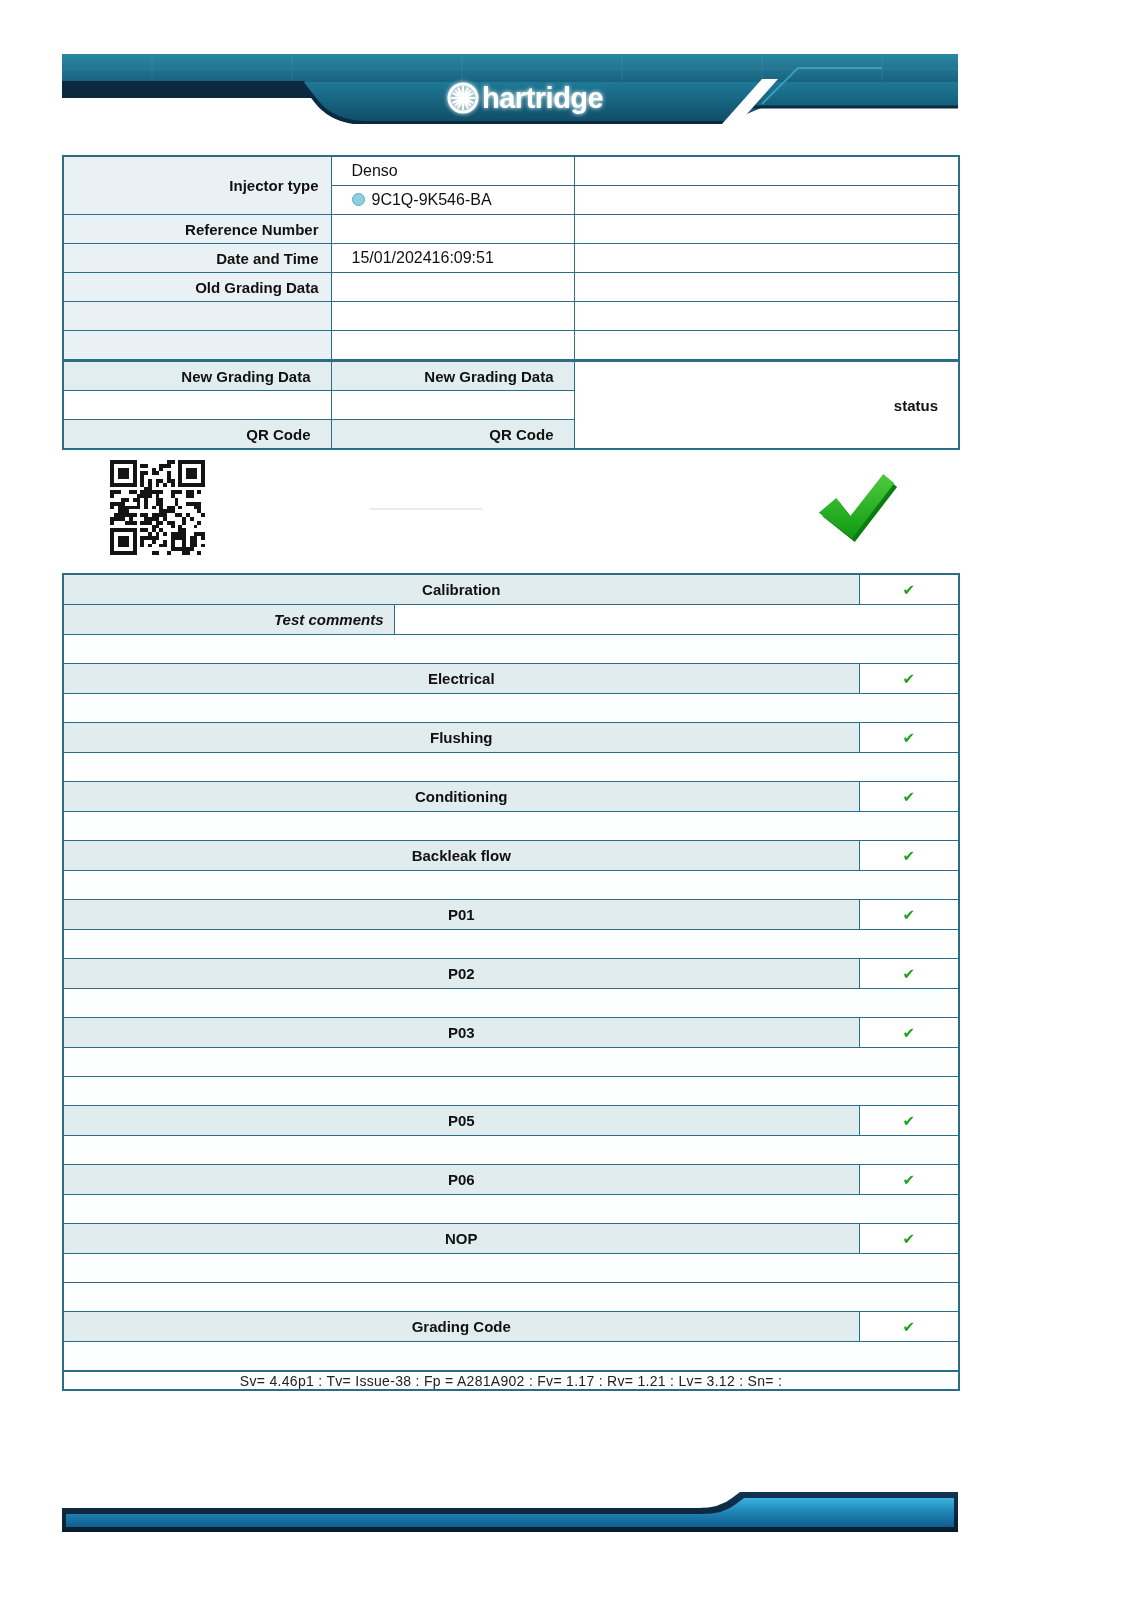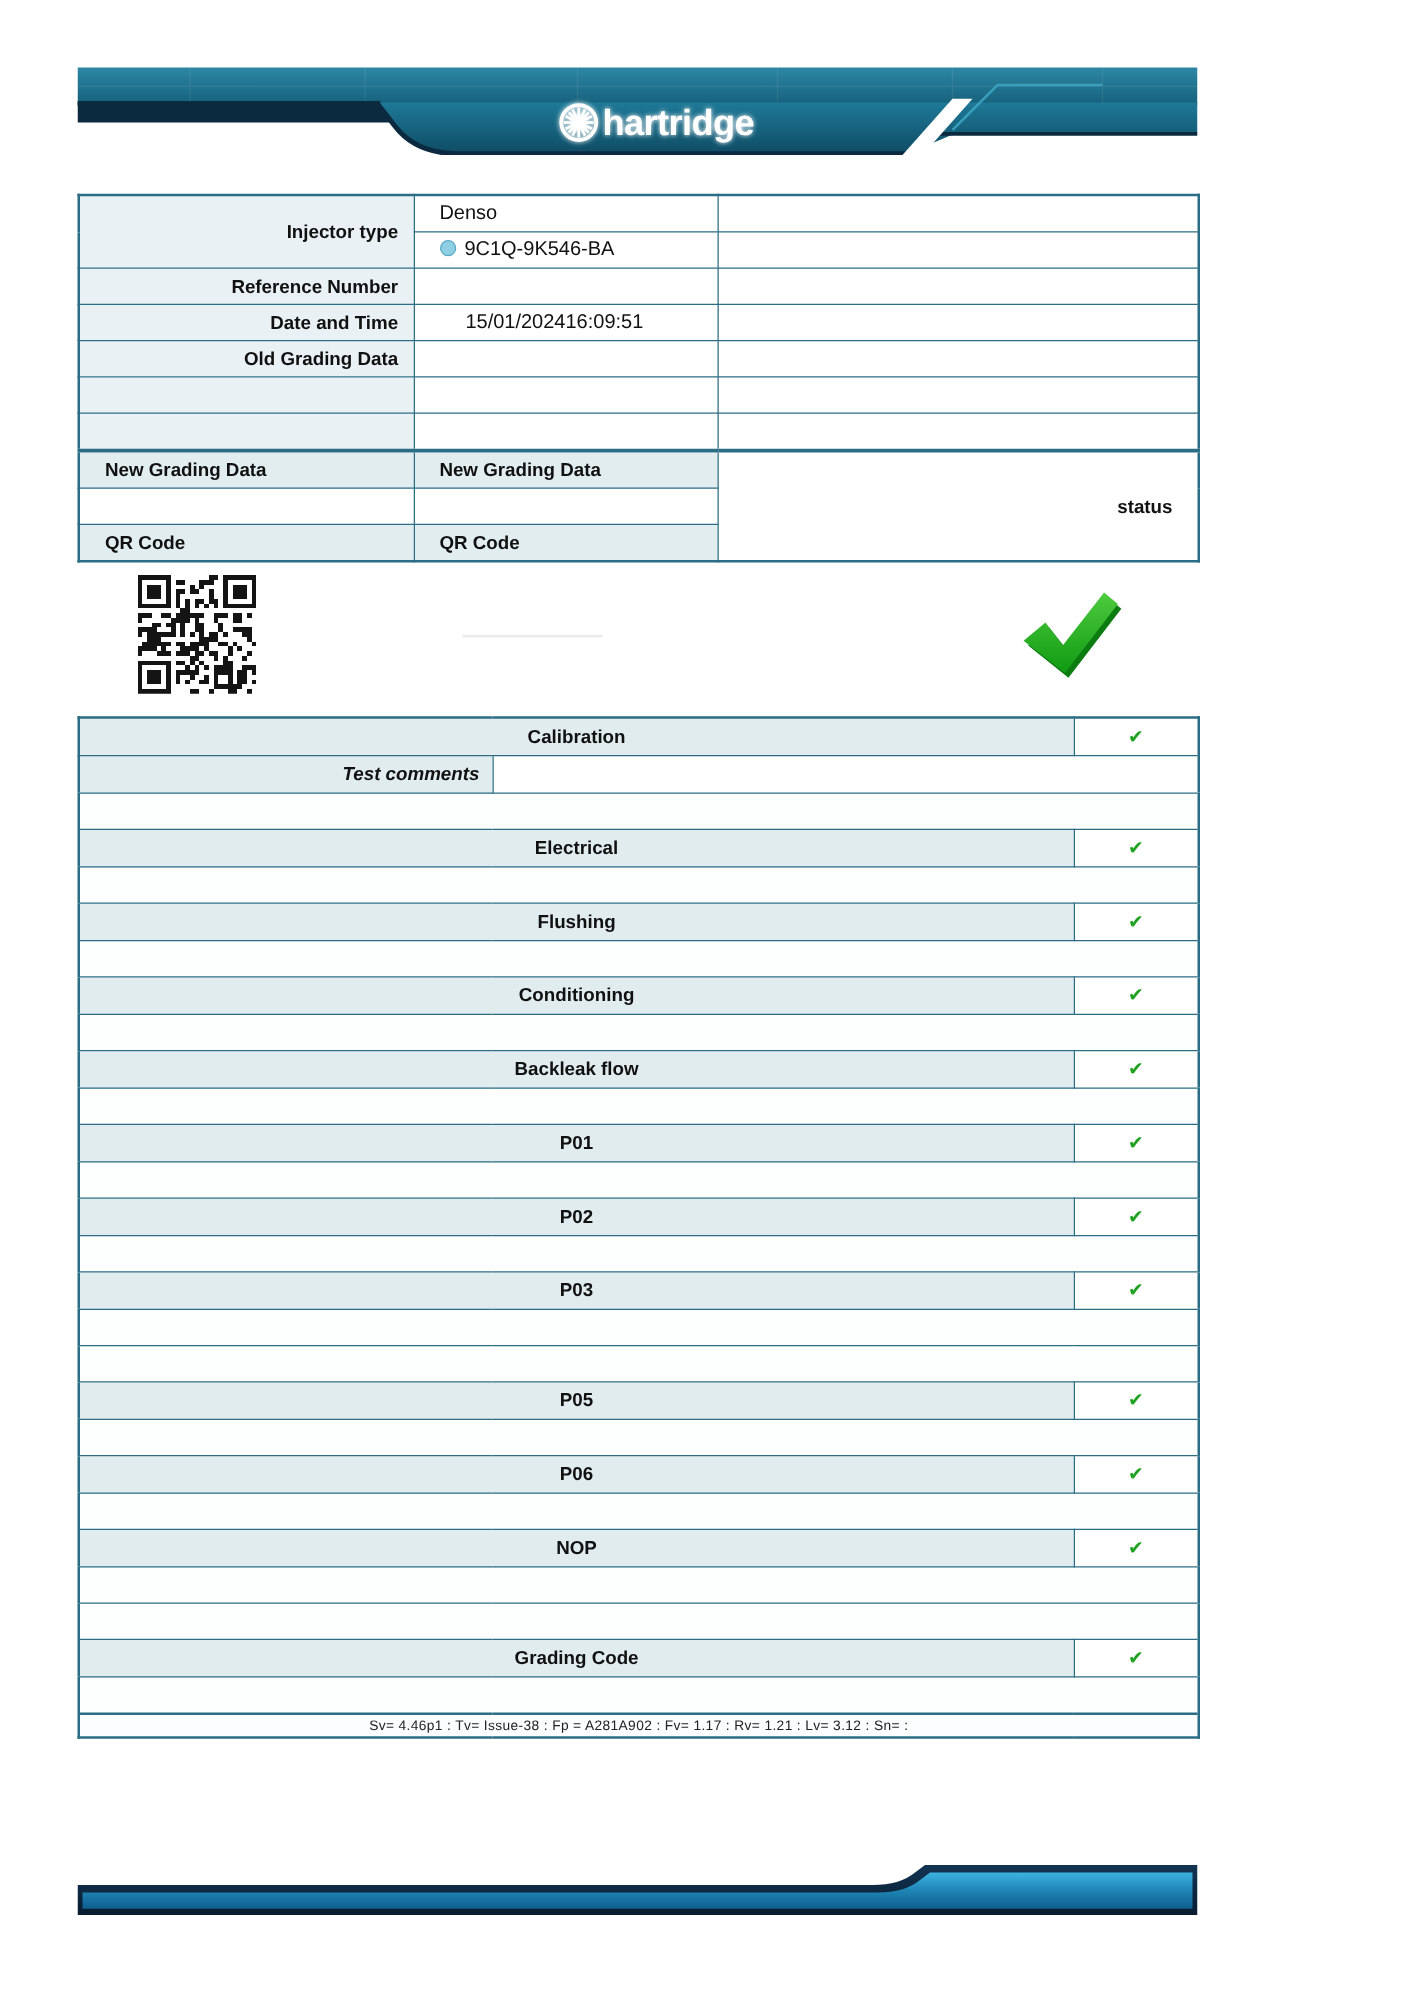--- a/index.html
+++ b/index.html
@@ -14,46 +14,46 @@
   #header-banner{left:62px;top:52px;width:896px;height:72px;}
   #footer-banner{left:62px;top:1490px;width:896px;height:50px;}
 
   
   #info-table{left:62px;top:155px;width:896px;border-collapse:collapse;table-layout:fixed;}
   #info-table td{
     border:1.5px solid #2b6d84;padding:0 20px;height:28px;
     font-size:15px;vertical-align:middle;background:#fff;overflow:hidden;white-space:nowrap;
   }
   #info-table td.lbl{background:#e9f1f4;font-weight:bold;text-align:right;padding-right:12px;}
-  #info-table td.hdr{background:#e2edf0;font-weight:bold;text-align:left;}
+  #info-table td.hdr{background:#e2edf0;font-weight:bold;text-align:right;}
   #info-table td.val{font-size:16px;text-align:left;}
   #info-table tr.thick td{border-top:3px solid #2b6d84;}
   #info-table{border:2.5px solid #2b6d84;}
   .bullet{
     display:inline-block;width:11px;height:11px;border-radius:50%;
     background:#8ecfe4;border:1px solid #5aa8c4;margin-right:7px;vertical-align:-1px;
   }
-  .dt-cell{display:flex;align-items:center;justify-content:center;padding-right:18px;}
+  .dt-cell{display:flex;align-items:center;justify-content:flex-start;padding-right:18px;}
   #status-cell{font-weight:bold;text-align:right;background:#e2edf0;font-size:15px;}
 
   
   #qr-image{left:110px;top:460px;width:95px;height:95px;}
   #placeholder-line{left:370px;top:508px;width:112px;height:2px;background:#ebebeb;}
   #big-check{left:806px;top:470px;width:92px;height:78px;}
 
   
   #results-table{left:62px;top:573px;width:896px;border-collapse:collapse;table-layout:fixed;border:2.5px solid #2b6d84;}
   #results-table td{border:1.5px solid #2b6d84;height:29px;vertical-align:middle;font-size:15px;padding:0 24px;}
   #results-table td.sec-label{background:#e1ecef;font-weight:bold;text-align:center;}
   #results-table td.check-cell{background:#ffffff;text-align:center;padding:0;}
   #results-table td.spacer{background:#fdfefe;height:28px;border-left:2.5px solid #2b6d84;border-right:2.5px solid #2b6d84;}
   #results-table td.cmt-label{background:#e1ecef;font-weight:bold;text-align:right;padding-right:10px;font-style:italic;}
   #results-table td.cmt-value{background:#ffffff;}
   #results-table td.version-cell{
-    background:#fbfdfe;height:17px;text-align:center;font-size:11px;color:#222;
+    background:#fbfdfe;height:17px;text-align:center;font-size:14px;color:#222;
     letter-spacing:.3px;border-top:2.5px solid #2b6d84;padding:0;
   }
   .check{color:#21a121;font-weight:bold;font-size:15px;line-height:1;}
 </style>
 </head>
 <body>
 
 <svg id="header-banner" class="abs" viewBox="0 0 896 72">
   <defs>
     <linearGradient id="gTop" x1="0" y1="0" x2="0" y2="1">

